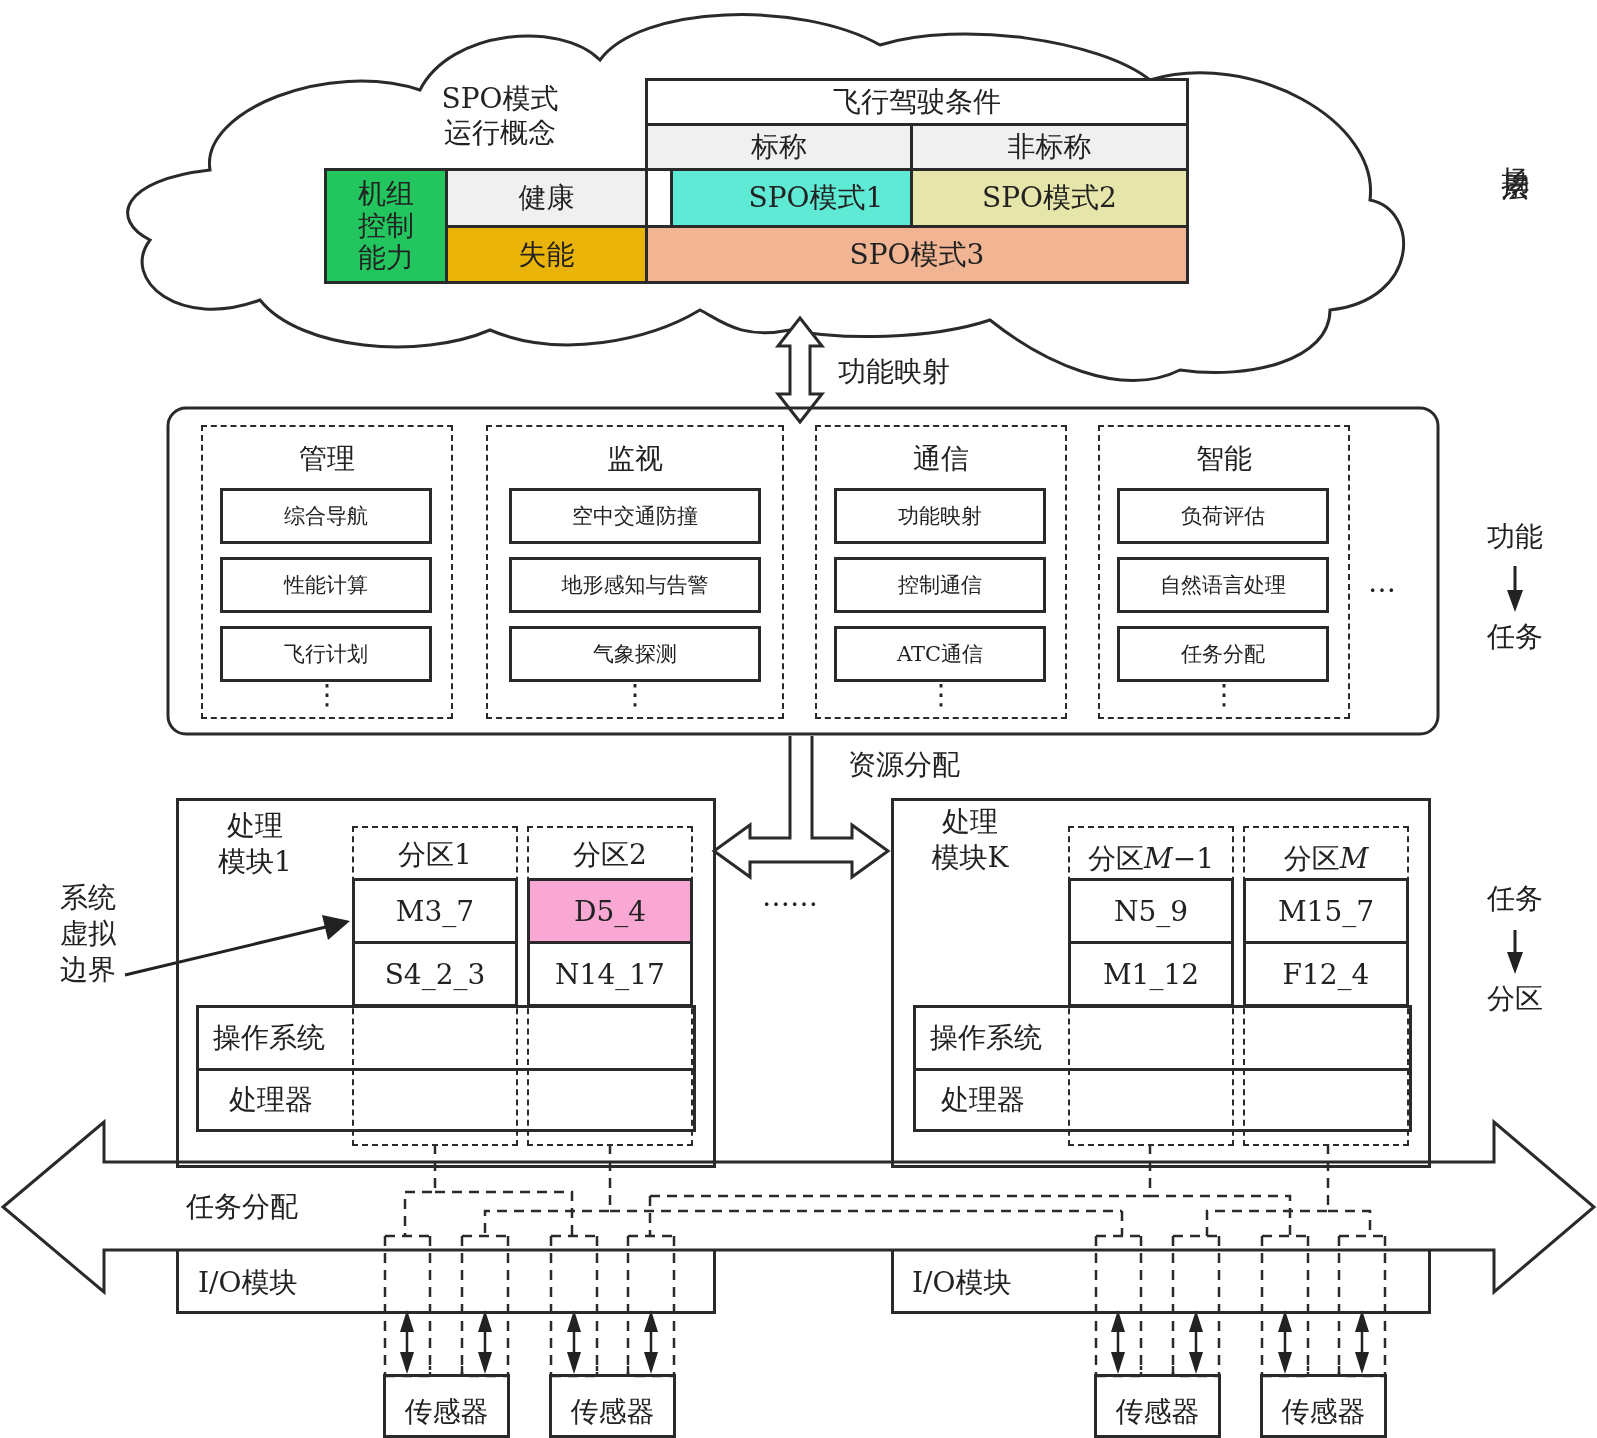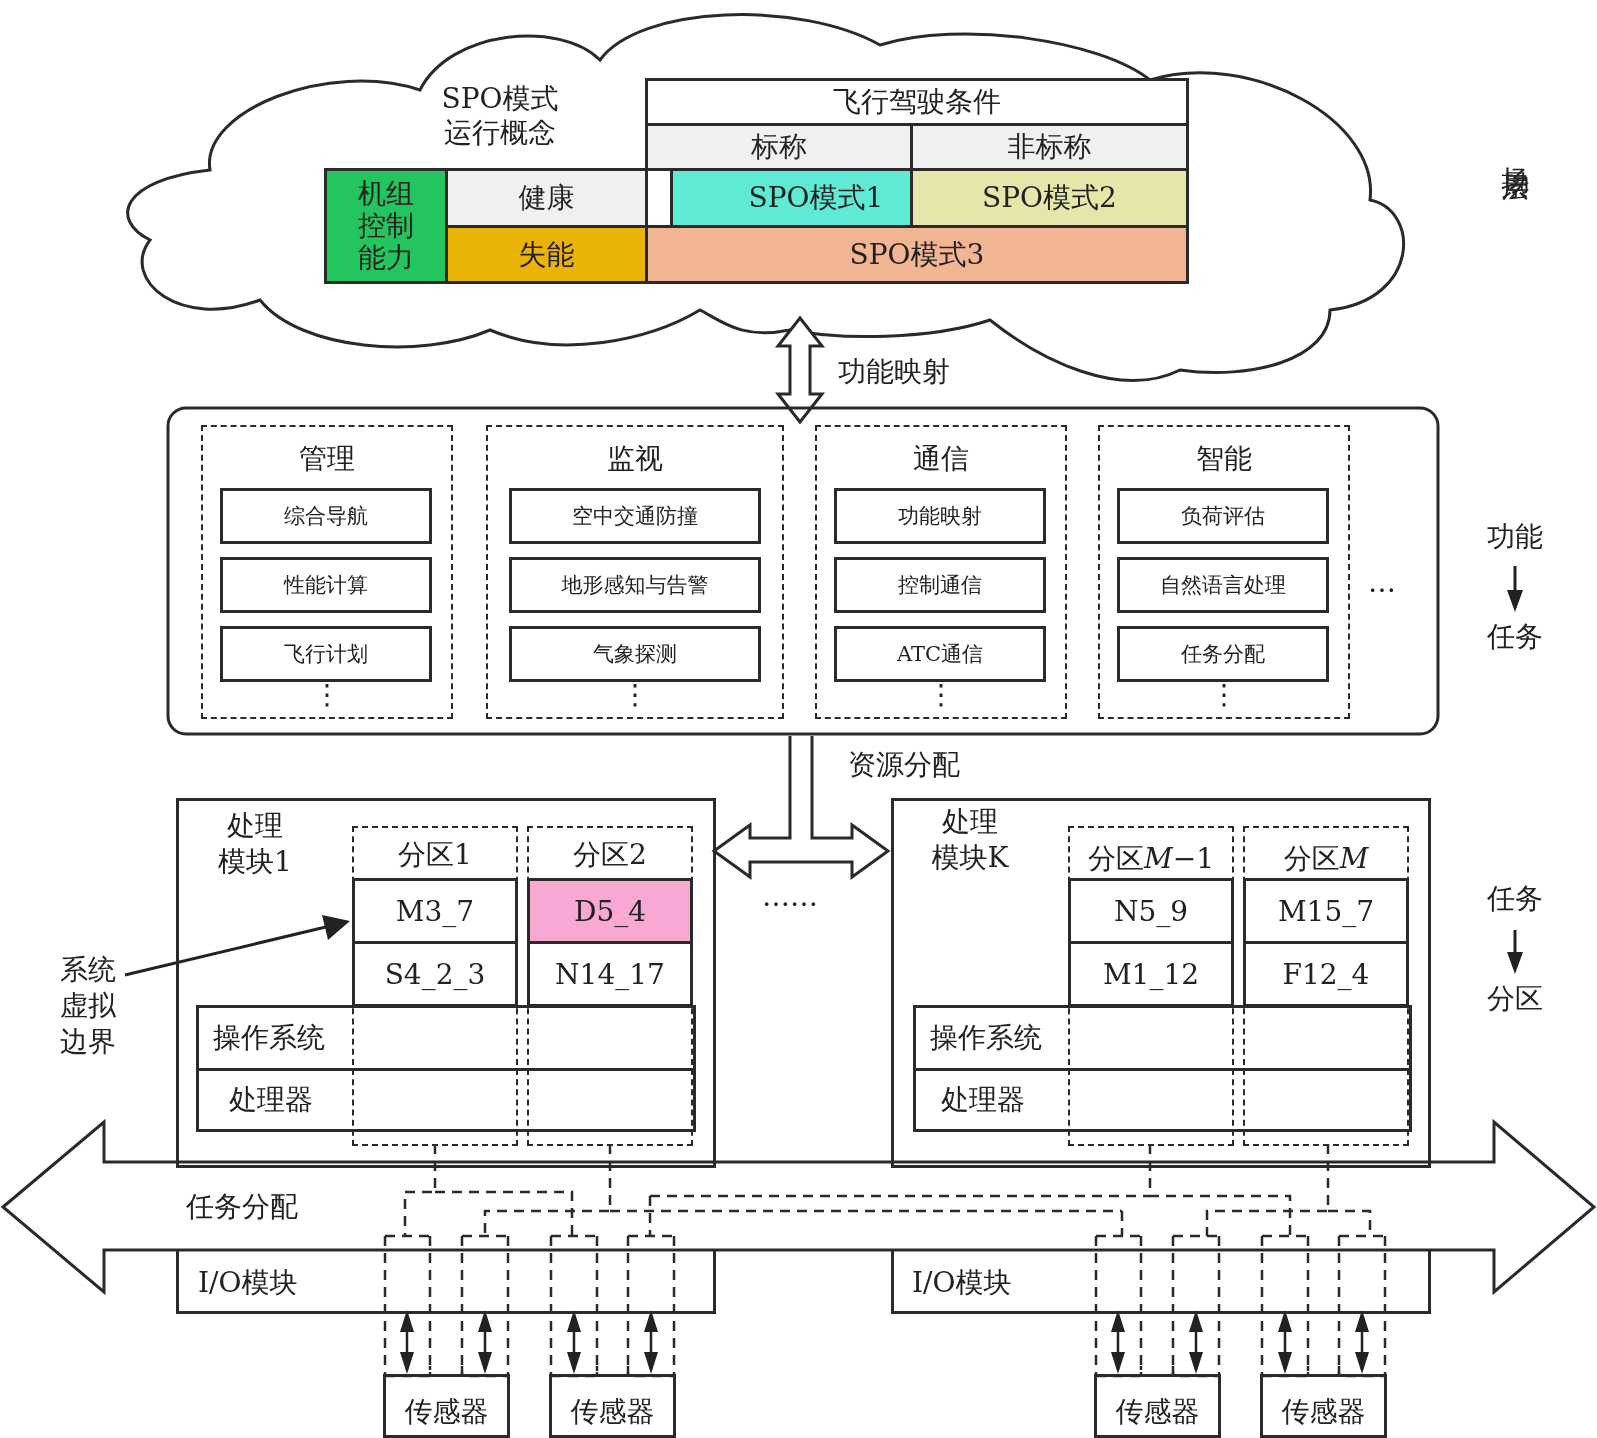--- a/index.html
+++ b/index.html
@@ -217,21 +217,21 @@
 <div class="dash" style="left:352px;top:826px;width:166px;height:320px;"></div>
 <div class="lbl c" style="left:352px;top:838px;width:166px;">分区1</div>
 <div class="cell" style="left:352px;top:878px;width:166px;height:66px;background:#fff;">M3_7</div>
 <div class="cell" style="left:352px;top:941px;width:166px;height:66px;background:#fff;">S4_2_3</div>
 
 <div class="dash" style="left:527px;top:826px;width:166px;height:320px;"></div>
 <div class="lbl c" style="left:527px;top:838px;width:166px;">分区2</div>
 <div class="cell" style="left:527px;top:878px;width:166px;height:66px;background:#f9a8d4;">D5_4</div>
 <div class="cell" style="left:527px;top:941px;width:166px;height:66px;background:#fff;">N14_17</div>
 
-<div class="lbl c" style="left:50px;top:952px;width:76px;line-height:36px;">
+<div class="lbl c" style="left:50px;top:880px;width:76px;line-height:36px;">
   <div>系统</div>
   <div>虚拟</div>
   <div>边界</div>
 </div>
 
 <div class="lbl" style="left:762px;top:880px;">……</div>
 
 <div style="position:absolute;left:891px;top:798px;width:540px;height:370px;border:3px solid #2a2a2a;box-sizing:border-box;"></div>
 <div class="lbl c" style="left:915px;top:804px;width:110px;line-height:36px;">
   <div>处理</div>

